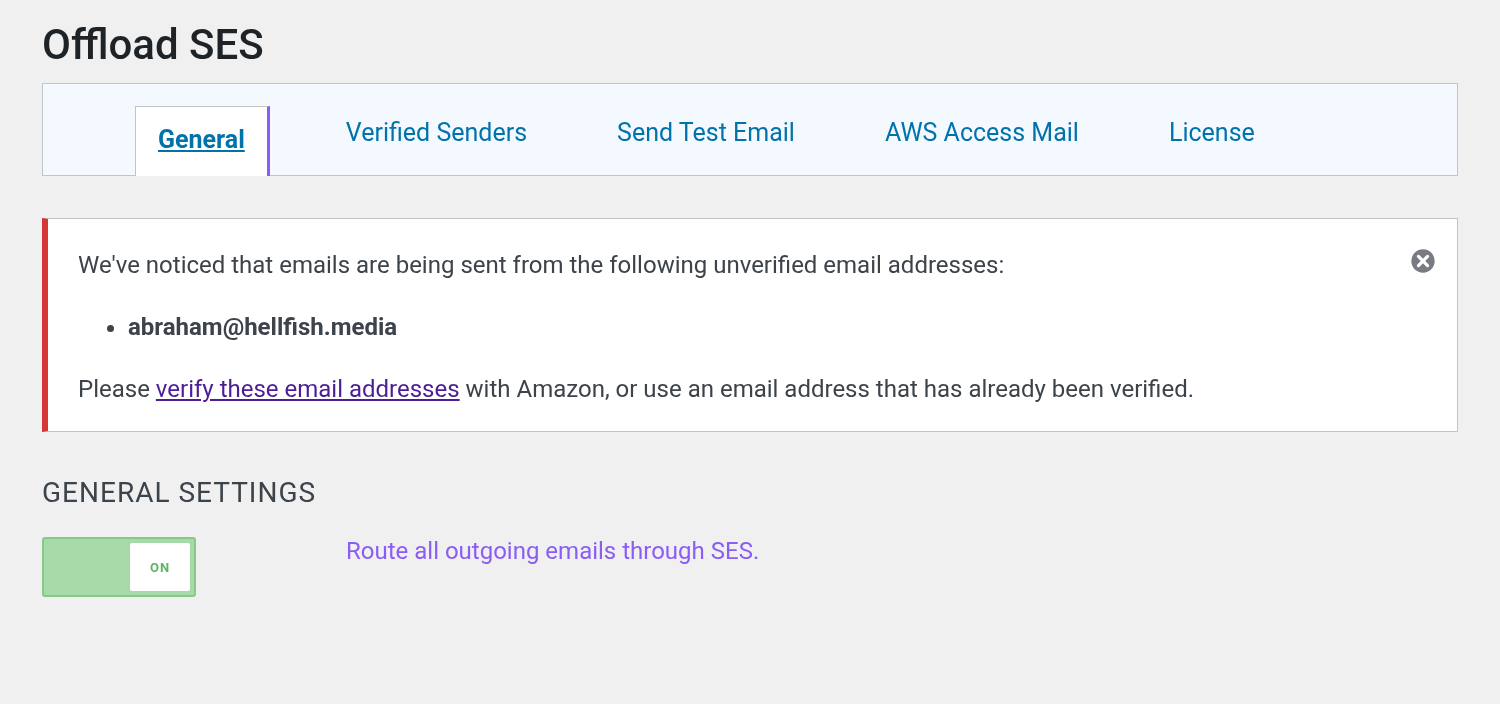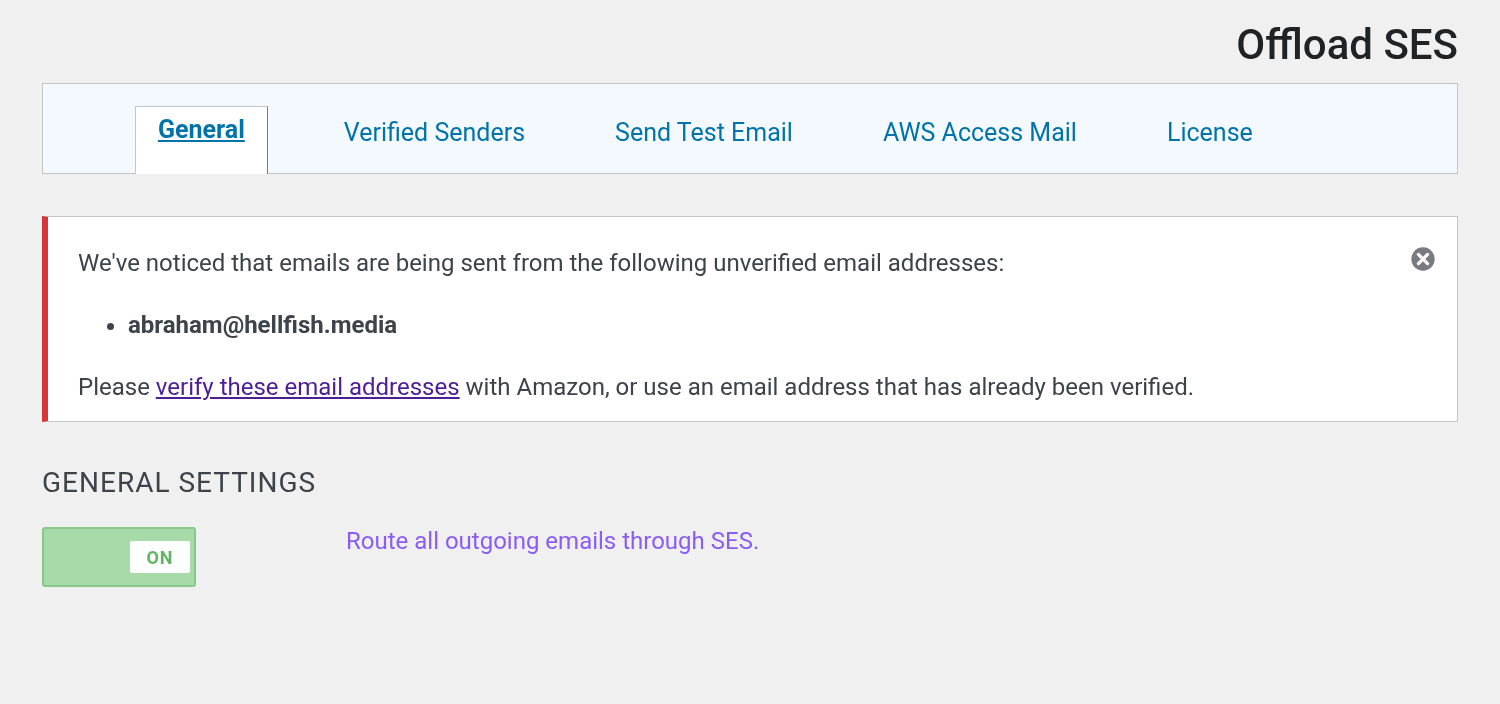--- a/index.html
+++ b/index.html
@@ -14,21 +14,20 @@
       font-size: 15px;
     }
     .wrap {
       padding: 20px 42px 40px 42px;
     }
     .header-row {
       display: flex;
       align-items: flex-end;
       justify-content: space-between;
       border-bottom: 1px solid #c3c4c7;
-      flex-direction: column;
     }
     .page-title {
       font-size: 42px;
       font-weight: 500;
       color: #1d2327;
       padding-bottom: 14px;
     }
     .main-tabs {
       display: flex;
       gap: 10px;
@@ -66,34 +65,34 @@
       font-size: 25px;
       color: #0073aa;
       cursor: pointer;
       position: relative;
     }
     .sub-tab.active {
       font-weight: 700;
       text-decoration: underline;
       background: #ffffff;
       border-left: 1px solid #c3c4c7;
-      border-right: 1px solid #8b5cf6;
+      border-right: 3px solid #8b5cf6;
       border-top: 1px solid #c3c4c7;
       margin-top: 22px;
       margin-left: 0;
-      padding: 8px 22px 22px 22px;
+      padding: 18px 22px 22px 22px;
       margin-bottom: -1px;
     }
     .notice {
       position: relative;
       background: #ffffff;
       border: 1px solid #c3c4c7;
       border-left: 6px solid #d63638;
       margin-top: 42px;
-      padding: 28px 62px 16px 30px;
+      padding: 28px 62px 24px 30px;
       font-size: 24px;
       color: #3c434a;
       line-height: 1.5;
     }
     .notice ul {
       margin: 26px 0 26px 50px;
       list-style: disc;
       font-weight: bold;
     }
     .notice ul li {
@@ -140,28 +139,28 @@
       border: 2px solid #88c889;
       border-radius: 3px;
       display: flex;
       align-items: center;
       justify-content: flex-end;
       padding: 4px;
       cursor: pointer;
     }
     .toggle-knob {
       width: 60px;
-      height: 32px;
+      height: 48px;
       background: #ffffff;
       border-radius: 2px;
       display: flex;
       align-items: center;
       justify-content: center;
       font-weight: 700;
-      font-size: 18px;
+      font-size: 13px;
       color: #60b562;
       letter-spacing: 1px;
     }
     .setting-text {
       flex: 1;
     }
     .setting-title {
       font-size: 25px;
       font-weight: 700;
       color: #1d2327;

